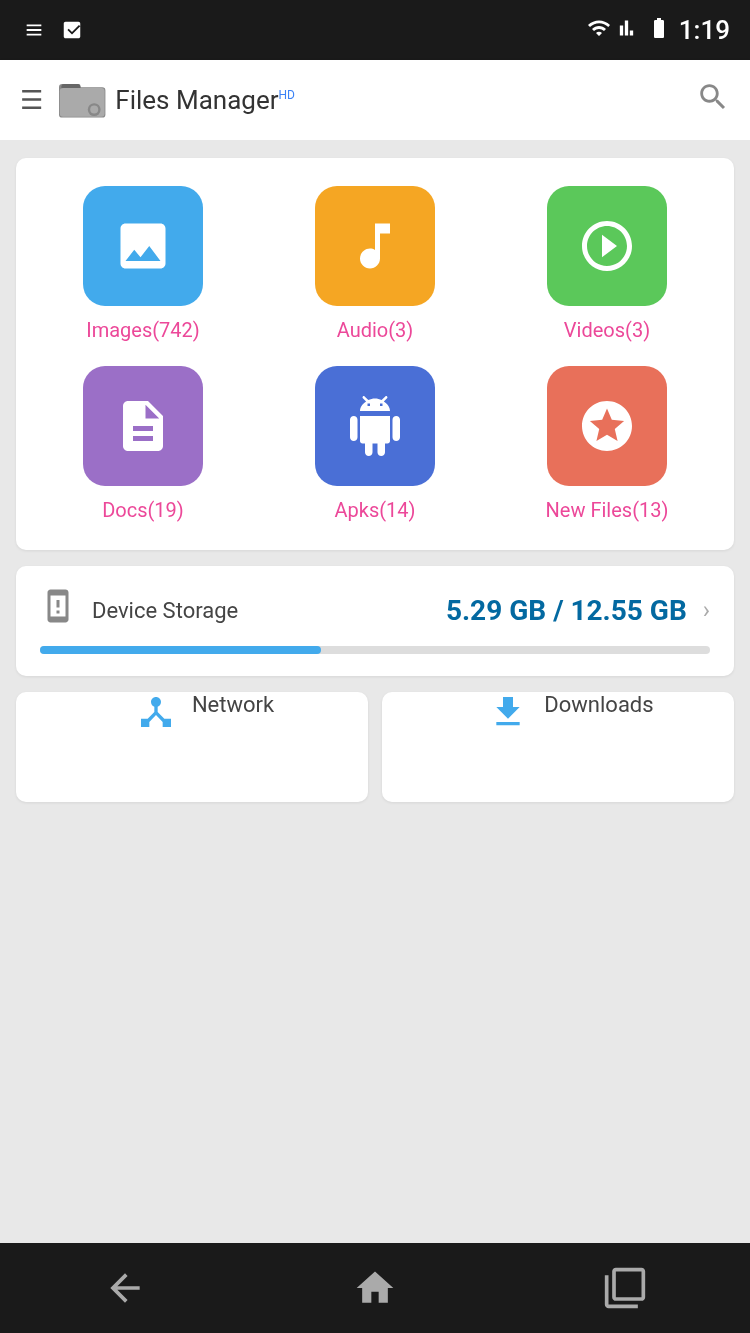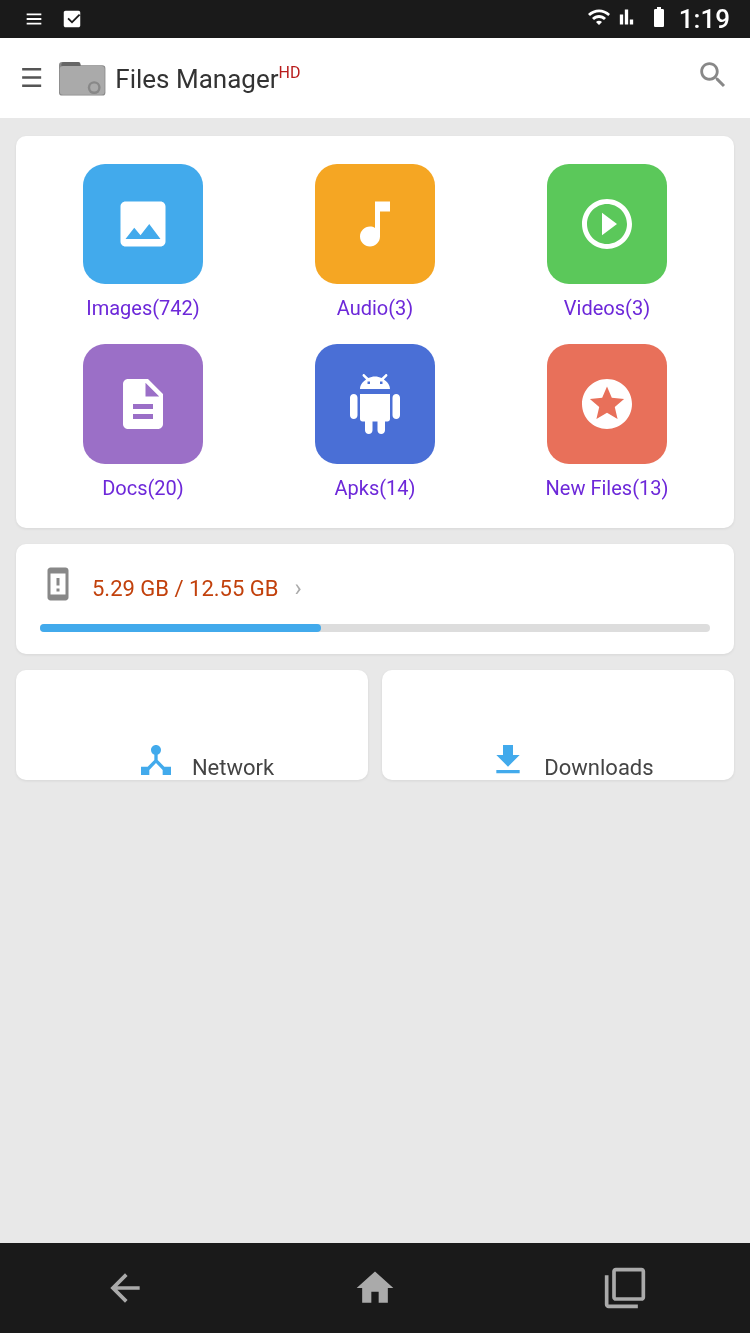--- a/index.html
+++ b/index.html
@@ -9,21 +9,21 @@
       min-height: 1333px;
       background: #e8e8e8;
       font-family: 'Roboto', Arial, sans-serif;
       display: flex;
       flex-direction: column;
     }
 
     
     .status-bar {
       background: #1a1a1a;
-      height: 38px;
+      height: 60px;
       display: flex;
       align-items: center;
       justify-content: flex-end;
       padding: 0 20px;
       gap: 12px;
     }
     .status-icons {
       display: flex;
       align-items: center;
       gap: 8px;
@@ -72,22 +72,22 @@
     .folder-icon-svg {
       width: 48px;
       height: 40px;
     }
     .app-title {
       font-size: 26px;
       color: #333;
       font-weight: 400;
     }
     .hd-badge {
-      font-size: 16px;
-      color: #b91c1c;
+      font-size: 12px;
+      color: #3b82f6;
       font-weight: 400;
       vertical-align: super;
     }
     .search-icon-btn {
       color: #888;
       font-size: 30px;
       cursor: pointer;
     }
 
     
@@ -134,21 +134,21 @@
     }
     .cat-images { background: #42aaec; }
     .cat-audio { background: #f5a623; }
     .cat-videos { background: #5bc85a; }
     .cat-docs { background: #9b6fc7; }
     .cat-apks { background: #4a6fd6; }
     .cat-newfiles { background: #e8705a; }
 
     .category-label {
       font-size: 20px;
-      color: #6d28d9;
+      color: #ec4899;
       text-align: center;
     }
 
     
     .storage-card {
       background: #ffffff;
       border-radius: 10px;
       padding: 22px 24px;
       box-shadow: 0 1px 3px rgba(0,0,0,0.08);
     }
@@ -161,22 +161,23 @@
     .storage-device-icon {
       color: #888;
       font-size: 32px;
     }
     .storage-label {
       font-size: 22px;
       color: #444;
       flex: 1;
     }
     .storage-size {
-      font-size: 22px;
-      color: #c2410c;
+      font-size: 28px;
+      color: #0369a1;
+      font-weight: bold;
     }
     .storage-chevron {
       color: #aaa;
       font-size: 24px;
     }
     .storage-bar-bg {
       background: #ddd;
       border-radius: 4px;
       height: 8px;
       width: 100%;
@@ -191,21 +192,21 @@
     .action-grid {
       display: grid;
       grid-template-columns: 1fr 1fr;
       gap: 14px;
     }
     .action-btn {
       background: #ffffff;
       border-radius: 10px;
       height: 110px;
       display: flex;
-      align-items: flex-end;
+      align-items: flex-start;
       justify-content: center;
       gap: 16px;
       cursor: pointer;
       box-shadow: 0 1px 3px rgba(0,0,0,0.08);
       padding-left: 26px;
     }
     .action-btn-icon {
       color: #42aaec;
       font-size: 36px;
       display: flex;
@@ -334,21 +335,21 @@
         </div>
         <span class="category-label">Videos(3)</span>
       </div>
 
       <div class="category-item">
         <div class="category-icon cat-docs">
           <svg viewBox="0 0 24 24">
               <path d="M14 2H6c-1.1 0-1.99.9-1.99 2L4 20c0 1.1.89 2 1.99 2H18c1.1 0 2-.9 2-2V8l-6-6zm2 16H8v-2h8v2zm0-4H8v-2h8v2zm-3-5V3.5L18.5 9H13z"></path>
             </svg>
         </div>
-        <span class="category-label">Docs(20)</span>
+        <span class="category-label">Docs(19)</span>
       </div>
 
       <div class="category-item">
         <div class="category-icon cat-apks">
           <svg viewBox="0 0 24 24">
               <path d="M6 18c0 .55.45 1 1 1h1v3.5c0 .83.67 1.5 1.5 1.5s1.5-.67 1.5-1.5V19h2v3.5c0 .83.67 1.5 1.5 1.5s1.5-.67 1.5-1.5V19h1c.55 0 1-.45 1-1V8H6v10zM3.5 8C2.67 8 2 8.67 2 9.5v7c0 .83.67 1.5 1.5 1.5S5 17.33 5 16.5v-7C5 8.67 4.33 8 3.5 8zm17 0c-.83 0-1.5.67-1.5 1.5v7c0 .83.67 1.5 1.5 1.5s1.5-.67 1.5-1.5v-7c0-.83-.67-1.5-1.5-1.5zm-4.97-5.84l1.3-1.3c.2-.2.2-.51 0-.71-.2-.2-.51-.2-.71 0l-1.48 1.48C13.85 1.23 12.95 1 12 1c-.96 0-1.86.23-2.66.63L7.85.15c-.2-.2-.51-.2-.71 0-.2.2-.2.51 0 .71l1.31 1.31C7.01 3.07 6 4.43 6 6h12c0-1.57-1.01-2.93-2.47-3.84zM10 4H9V3h1v1zm5 0h-1V3h1v1z"></path>
             </svg>
         </div>
         <span class="category-label">Apks(14)</span>
       </div>
@@ -365,20 +366,21 @@
     </div>
   </div>
 
   <div class="storage-card">
     <div class="storage-row">
       <span class="storage-device-icon">
         <svg width="36" height="36" viewBox="0 0 24 24" fill="#888">
             <path d="M17 1.01L7 1c-1.1 0-2 .9-2 2v18c0 1.1.9 2 2 2h10c1.1 0 2-.9 2-2V3c0-1.1-.9-1.99-2-1.99zM17 19H7V5h10v14zm-4-2h-2v-2h2v2zm0-4h-2V8h2v5z"></path>
           </svg>
       </span>
+      <span class="storage-label">Device Storage</span>
       <span class="storage-size">5.29 GB / 12.55 GB</span>
       <span class="storage-chevron">›</span>
     </div>
     <div class="storage-bar-bg">
       <div class="storage-bar-fill" style="width: 42%"></div>
     </div>
   </div>
 
   <div class="action-grid">
 

